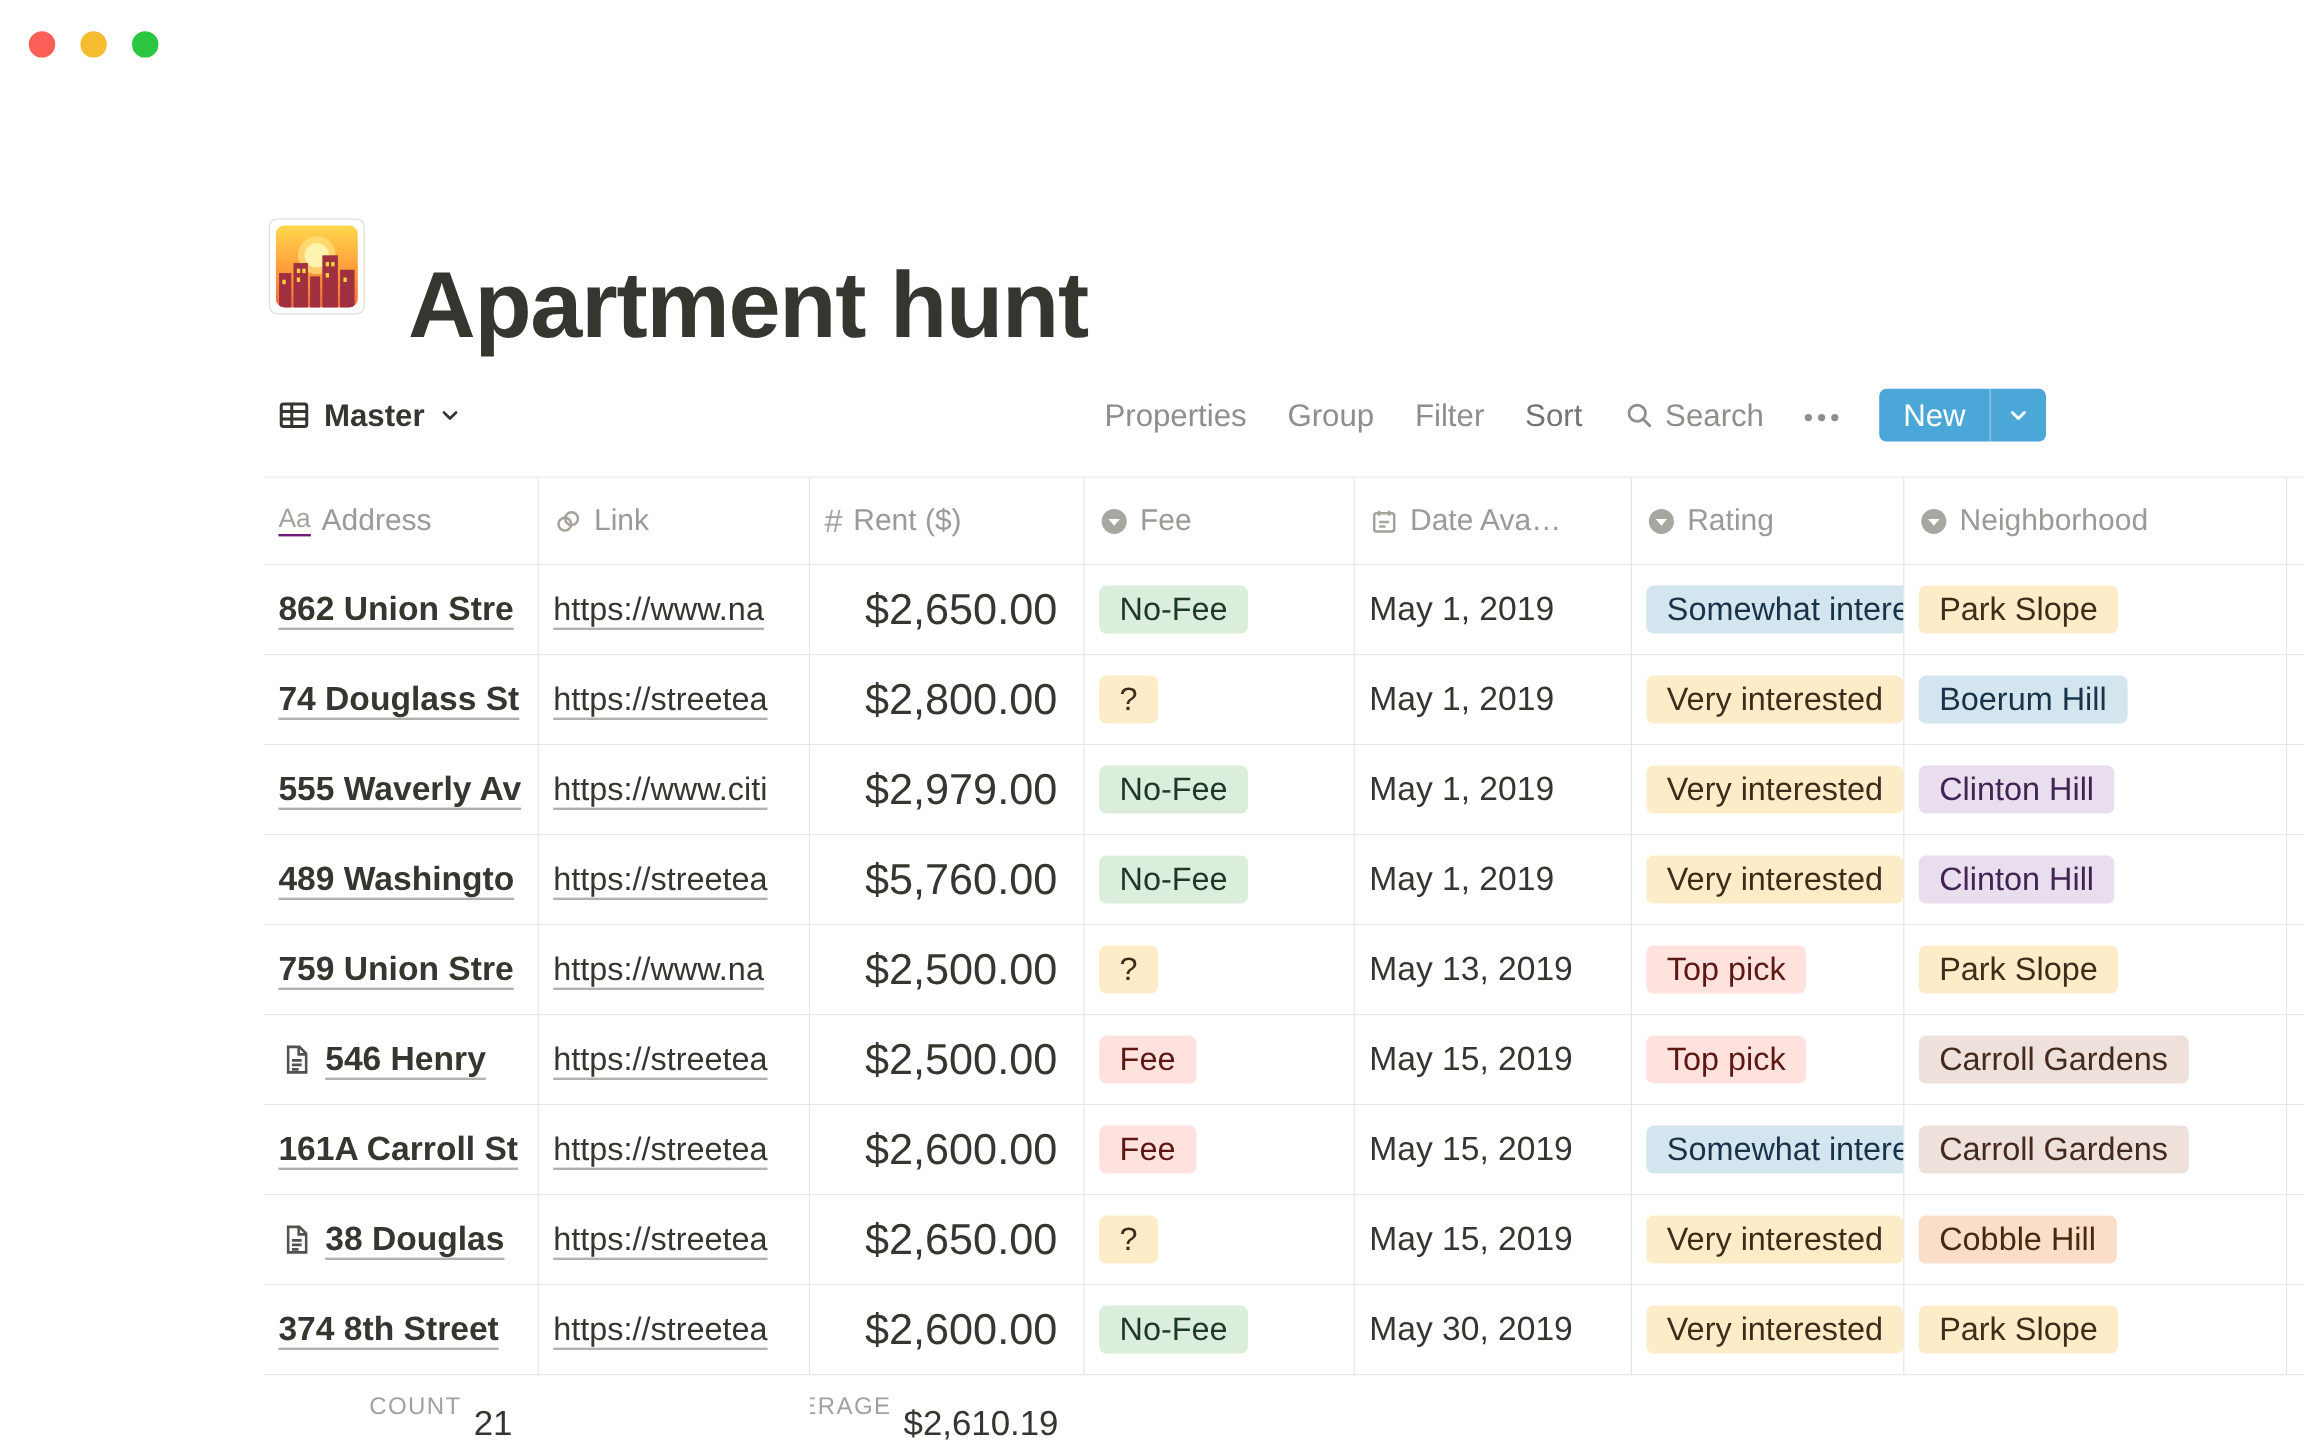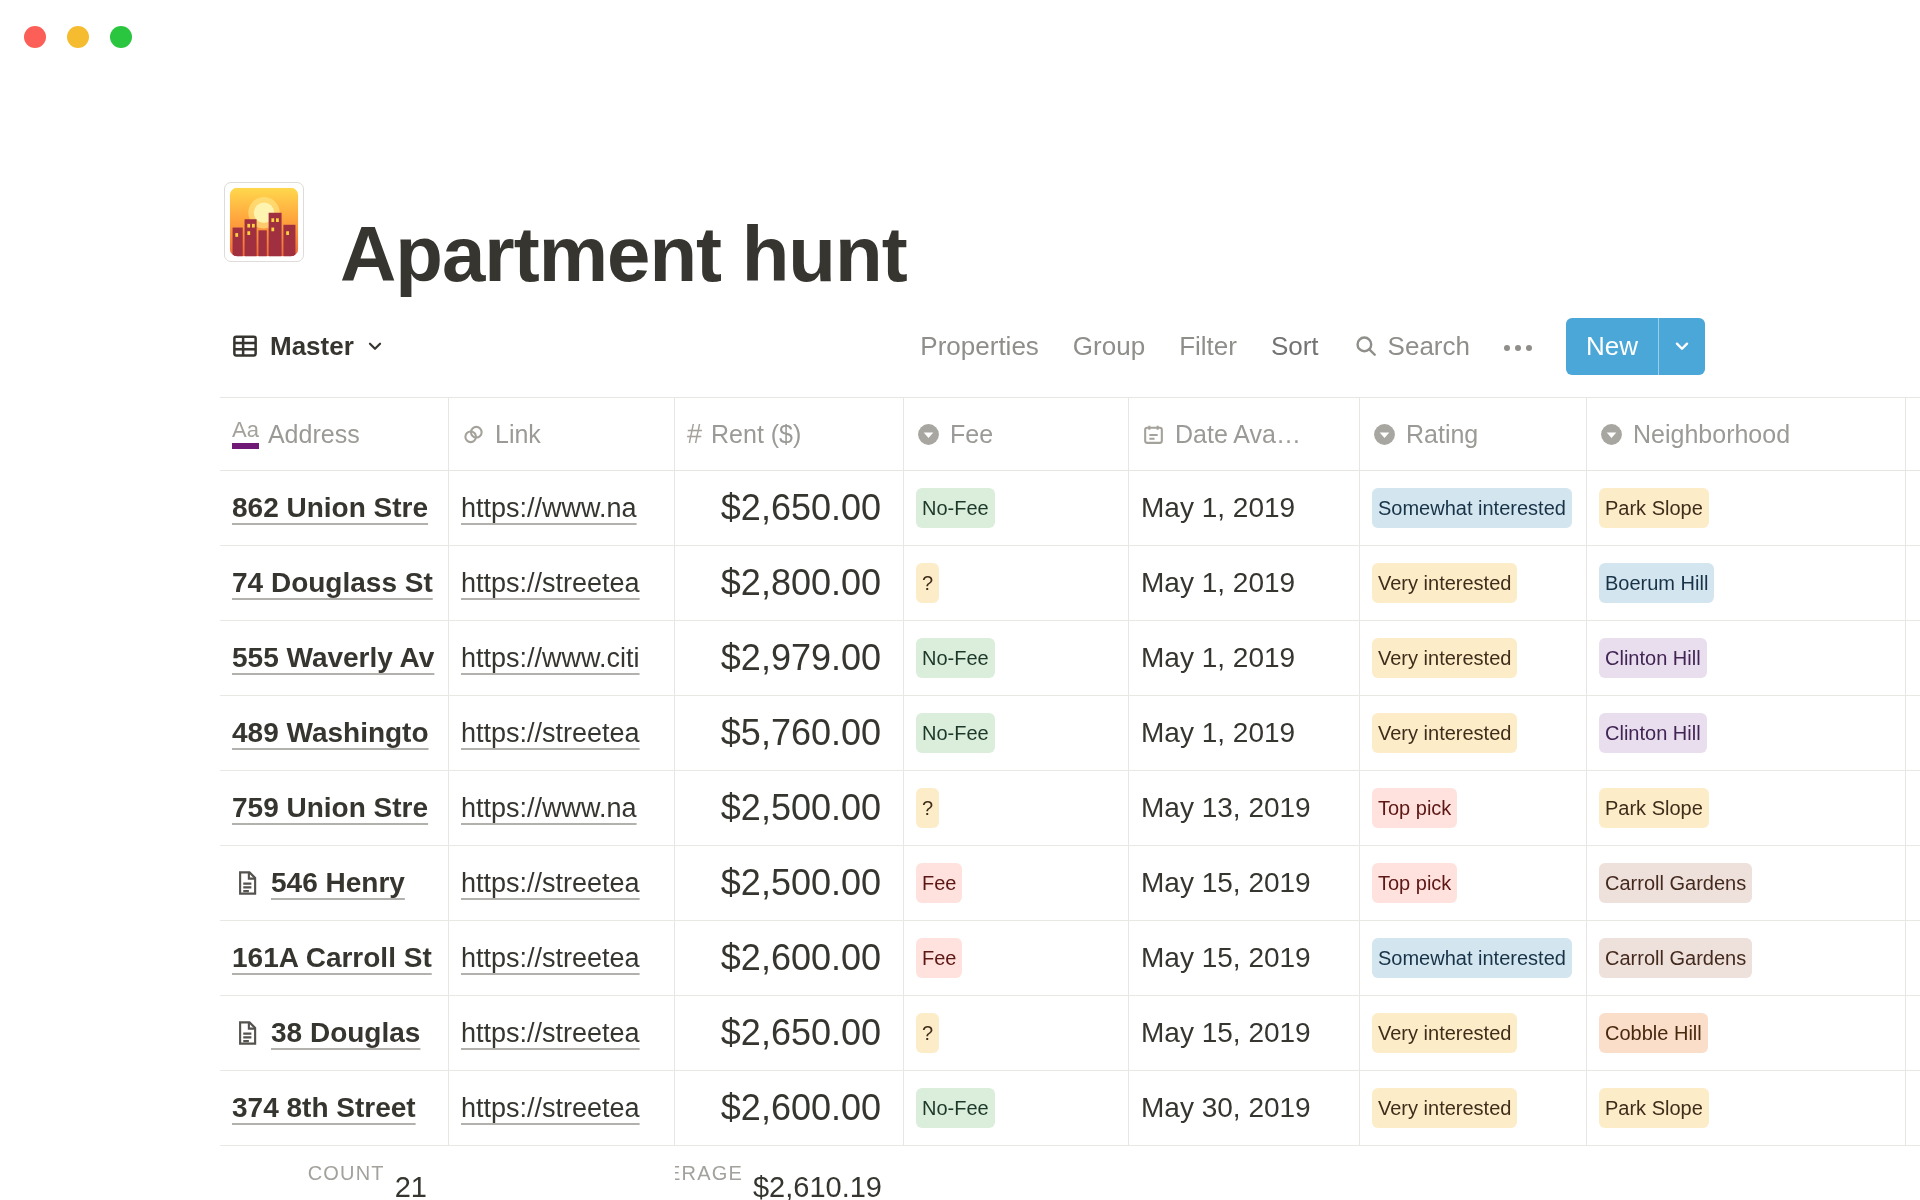--- a/index.html
+++ b/index.html
@@ -26,51 +26,51 @@
   .view-chevron{color:#37352f;display:flex;}
   .view-chevron svg{width:22px;height:22px;}
   .toolbar-right{margin-left:auto;display:flex;align-items:center;gap:34px;
                  font-size:26px;color:#8f8e8a;}
   .tb-item{cursor:pointer;white-space:nowrap;}
   .tb-sort{color:#2eaadc;}
   .tb-search{display:flex;align-items:center;gap:9px;}
   .tb-search svg{width:26px;height:26px;}
   .tb-more{display:flex;align-items:center;gap:5px;padding-top:4px;}
   .tb-more i{width:6px;height:6px;border-radius:50%;background:#8f8e8a;display:block;}
-  .new-btn{display:flex;align-items:stretch;height:57px;border-radius:6px;overflow:hidden;
+  .new-btn{display:flex;align-items:stretch;height:44px;border-radius:6px;overflow:hidden;
            background:#4aa7d8;color:#fff;cursor:pointer;}
   .new-main{display:flex;align-items:center;padding:0 20px;font-size:26px;font-weight:500;}
   .new-split{width:1px;background:rgba(255,255,255,.45);}
   .new-caret{width:46px;display:flex;align-items:center;justify-content:center;}
   .new-caret svg{width:22px;height:22px;}
 
   
   .table{position:absolute;left:220px;top:397px;width:1700px;overflow:hidden;
          --cols:229px 226px 229px 225px 231px 227px 319px 90px;}
   .thead{display:grid;grid-template-columns:var(--cols);height:74px;
          border-top:1px solid #e7e6e3;border-bottom:1px solid #e7e6e3;box-sizing:border-box;}
   .hcell{display:flex;align-items:center;gap:9px;padding-left:12px;overflow:hidden;
          border-right:1px solid #e7e6e3;color:#9b9a96;font-size:25px;white-space:nowrap;cursor:pointer;}
   .hcell svg{width:25px;height:25px;flex-shrink:0;}
-  .aa-glyph{font-size:22px;line-height:1;color:#a5a29b;border-bottom:6px solid #701a75;padding-bottom:2px;}
+  .aa-glyph{font-size:22px;line-height:1;color:#a5a29b;border-bottom:2px solid #701a75;padding-bottom:2px;}
   .hash-glyph{font-size:27px;color:#a5a29b;}
 
   .trow{display:grid;grid-template-columns:var(--cols);height:75px;
         border-bottom:1px solid #e9e8e5;box-sizing:border-box;background:#fff;}
   .cell{display:flex;align-items:center;padding-left:12px;overflow:hidden;
         border-right:1px solid #e7e6e3;white-space:nowrap;cursor:pointer;}
   .cell.rent{justify-content:flex-end;padding-left:0;padding-right:22px;font-size:36px;}
   .addr{font-size:28px;font-weight:600;text-decoration:underline;
         text-decoration-color:#b3b1ad;text-decoration-thickness:2px;text-underline-offset:6px;}
   .doc-ic{width:30px;height:30px;margin-right:9px;flex-shrink:0;}
   .doc-ic svg{width:30px;height:30px;display:block;}
   .linktext{font-size:27px;text-decoration:underline;text-decoration-color:#b3b1ad;
             text-decoration-thickness:1.5px;text-underline-offset:6px;}
   .datetext{font-size:28px;}
-  .tag{font-size:20px;line-height:40px;height:40px;padding:0 6px;border-radius:6px;
+  .tag{font-size:27px;line-height:40px;height:40px;padding:0 17px;border-radius:6px;
        white-space:nowrap;flex-shrink:0;}
 
   .tfoot{display:grid;grid-template-columns:var(--cols);height:54px;}
   .fcell{position:relative;overflow:hidden;}
   .fcell .inner{position:absolute;right:22px;top:50%;transform:translateY(-50%);
                 display:flex;align-items:center;gap:10px;white-space:nowrap;}
   .flabel{font-size:20px;letter-spacing:1.2px;color:#a3a19c;}
   .fvalue{font-size:29px;color:#37352f;margin-top:28px;}
   .fvalue.bold{font-weight:400;}
   .f-count{grid-column:1;}

